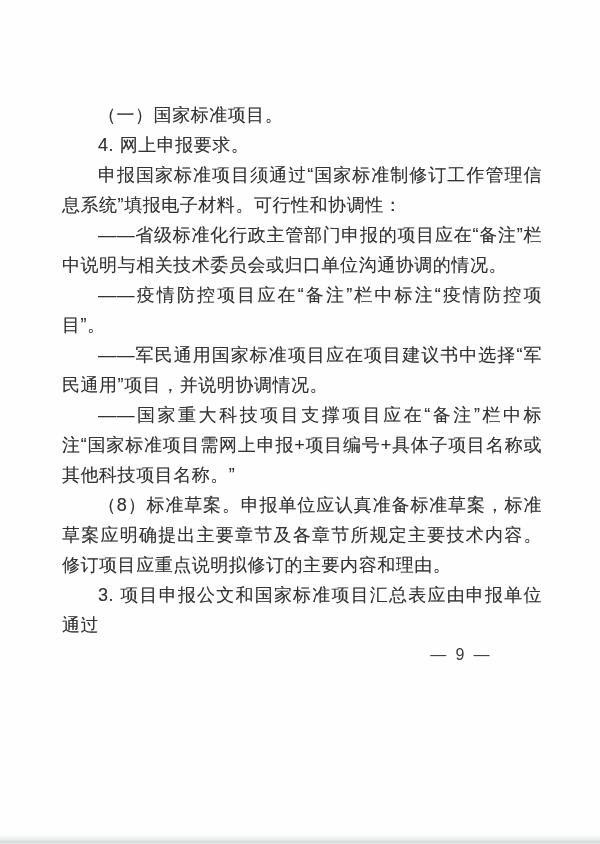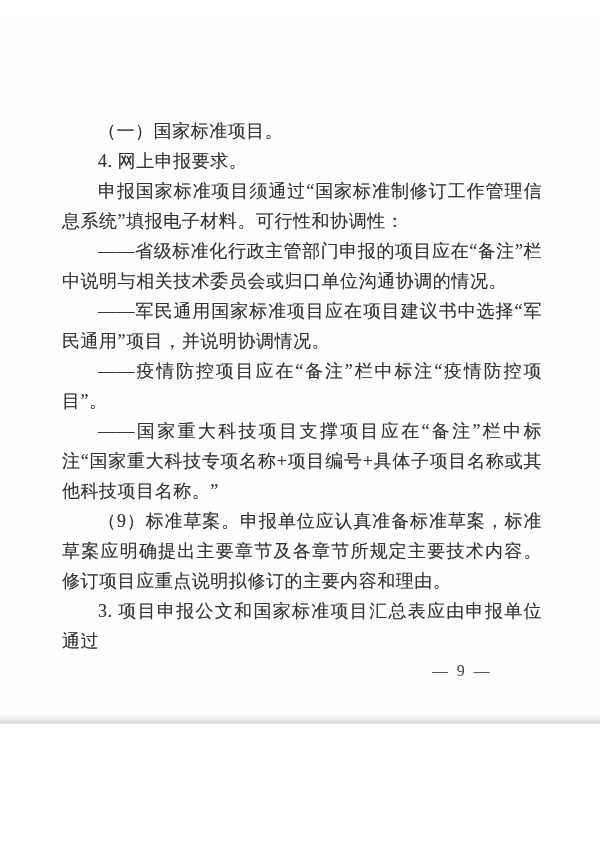--- a/index.html
+++ b/index.html
@@ -3,25 +3,25 @@
 <meta charset="utf-8">
 <style>
   html, body {
     margin: 0;
     padding: 0;
     background: #ffffff;
   }
   .page {
     position: relative;
     width: 600px;
-    height: 708px;
-    margin: 16px auto;
+    height: 844px;
+    margin: 0 auto;
     background: #fefefe;
     overflow: hidden;
-    font-family: Liberation Serif, serif;
+    font-family: Liberation Sans, sans-serif;
     color: #333333;
   }
   .content {
     position: absolute;
     top: 0;
     left: 62px;
     width: 480px;
     padding-top: 100px;
     text-align: justify;
     font-size: 18px;
@@ -57,21 +57,21 @@
 </style>
 </head>
 <body>
 
 <div class="page">
   <main class="content">
     <p>（一）国家标准项目。</p>
     <p>4. 网上申报要求。</p>
     <p>申报国家标准项目须通过“国家标准制修订工作管理信息系统”填报电子材料。可行性和协调性：</p>
     <p>——省级标准化行政主管部门申报的项目应在“备注”栏中说明与相关技术委员会或归口单位沟通协调的情况。</p>
+    <p>——疫情防控项目应在“备注”栏中标注“疫情防控项目”。</p>
     <p>——军民通用国家标准项目应在项目建议书中选择“军民通用”项目，并说明协调情况。</p>
-    <p>——疫情防控项目应在“备注”栏中标注“疫情防控项目”。</p>
-    <p>——国家重大科技项目支撑项目应在“备注”栏中标注“国家重大科技专项名称+项目编号+具体子项目名称或其他科技项目名称。”</p>
-    <p>（9）标准草案。申报单位应认真准备标准草案，标准草案应明确提出主要章节及各章节所规定主要技术内容。修订项目应重点说明拟修订的主要内容和理由。</p>
+    <p>——国家重大科技项目支撑项目应在“备注”栏中标注“国家标准项目需网上申报+项目编号+具体子项目名称或其他科技项目名称。”</p>
+    <p>（8）标准草案。申报单位应认真准备标准草案，标准草案应明确提出主要章节及各章节所规定主要技术内容。修订项目应重点说明拟修订的主要内容和理由。</p>
     <p>3. 项目申报公文和国家标准项目汇总表应由申报单位通过</p>
     <div class="page-number">— 9 —</div>
   </main>
   <div class="page-edge-shadow"></div>
 </div>
 
 </body></html>

